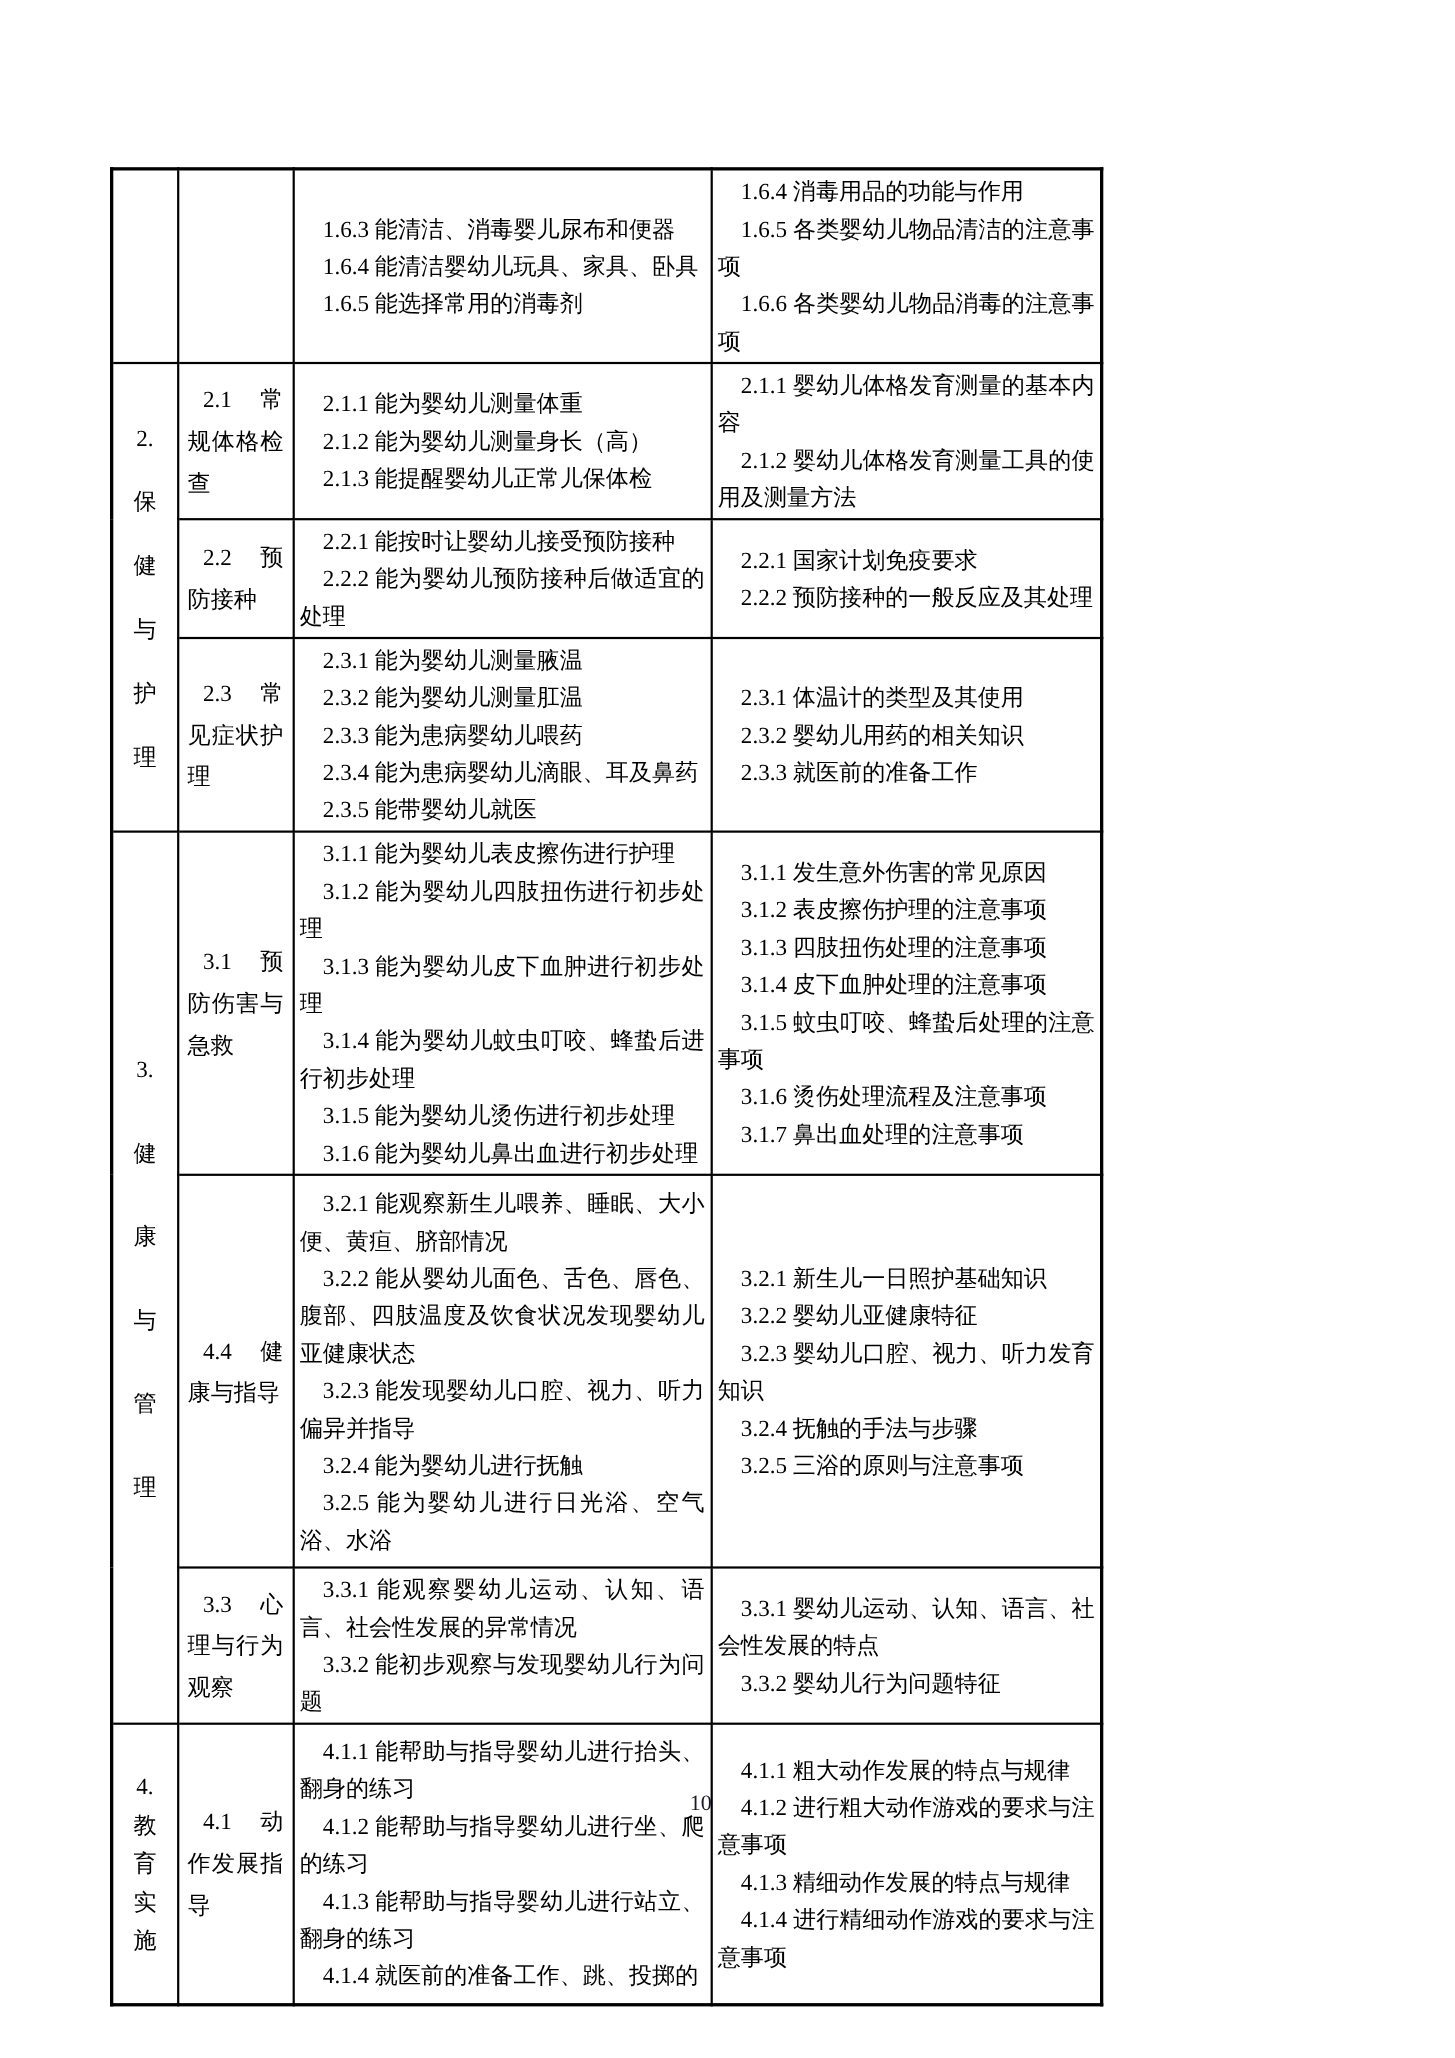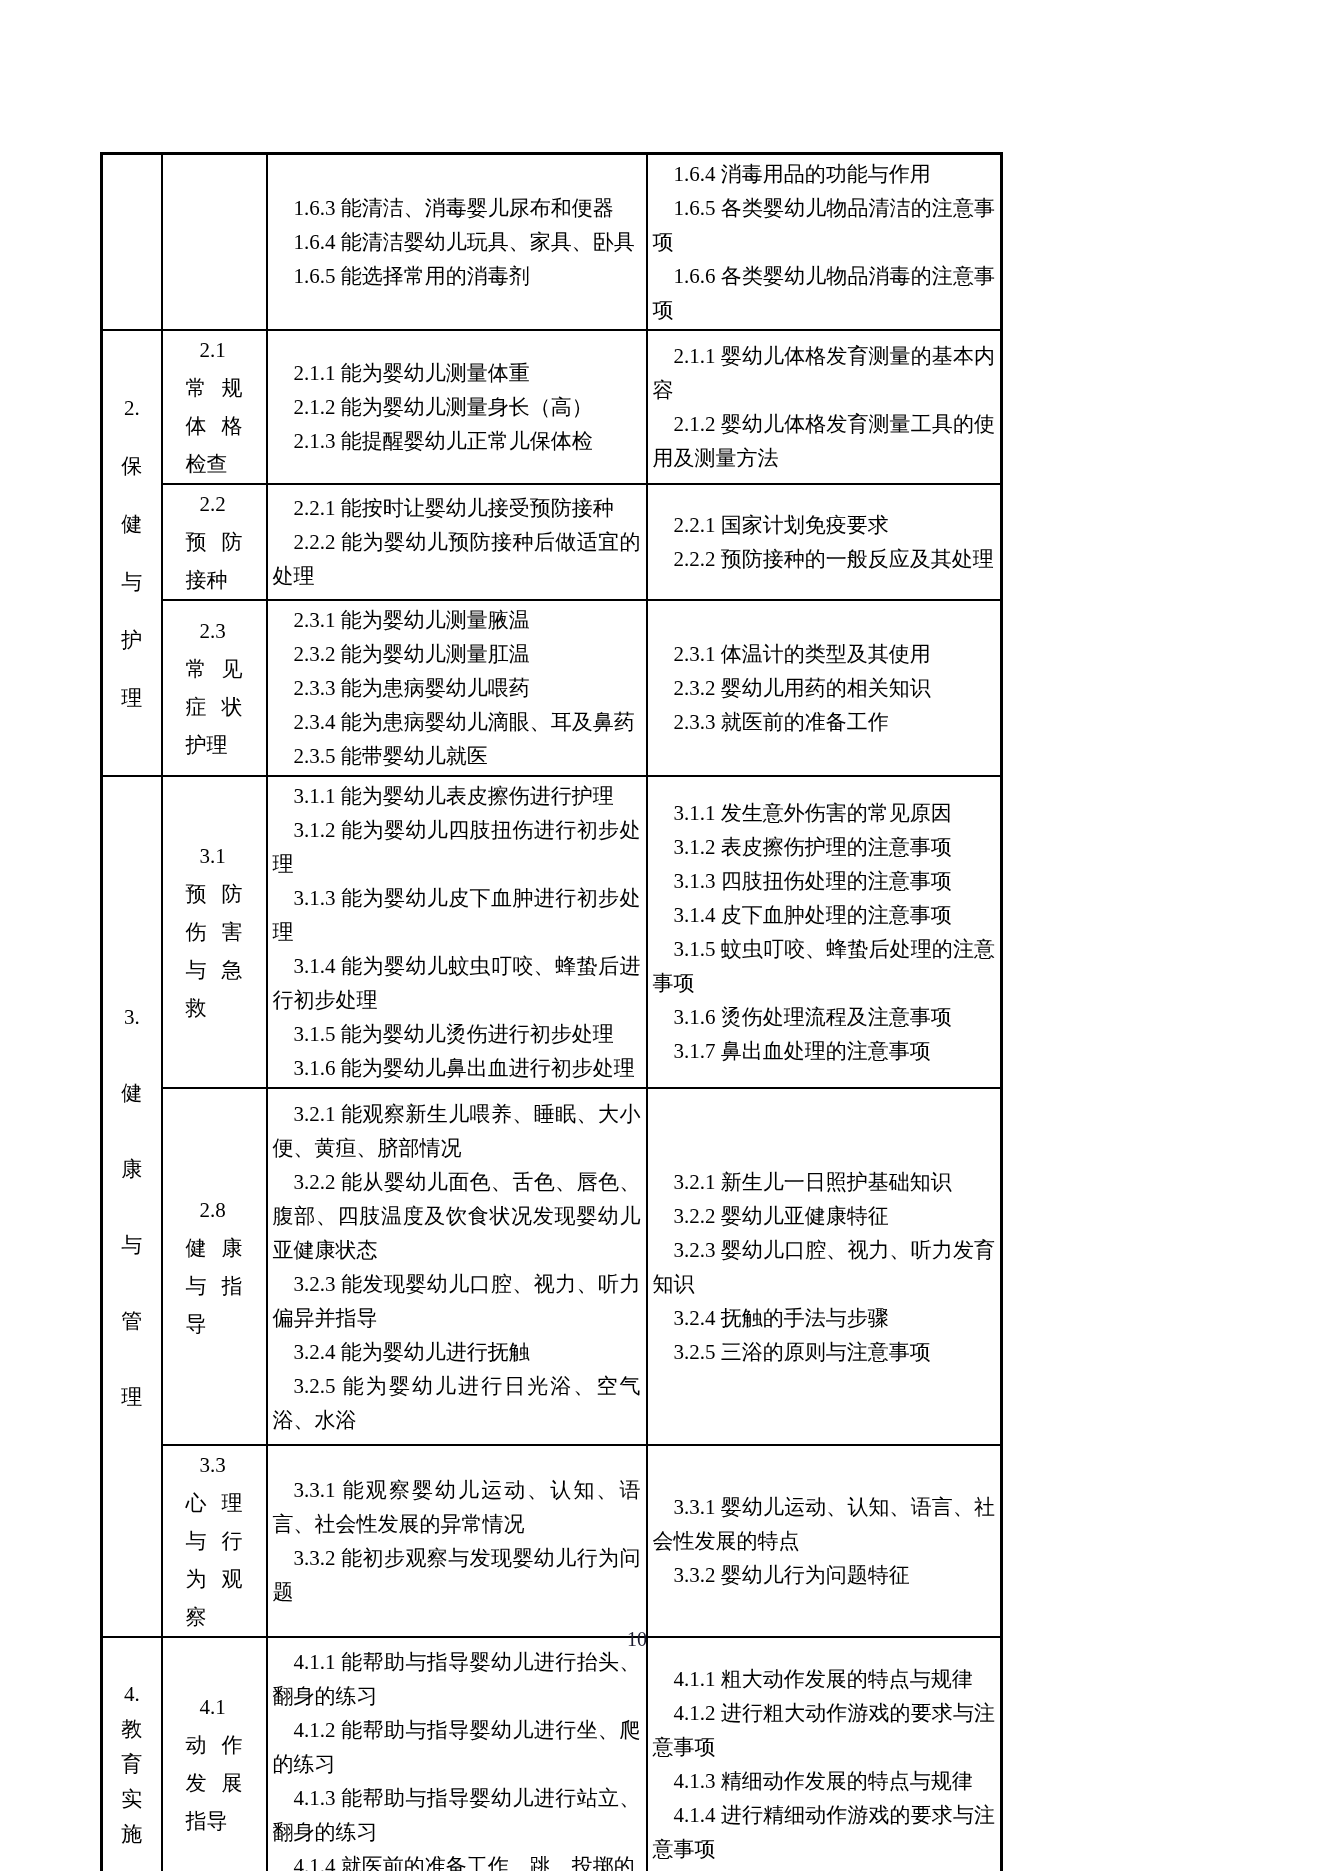--- a/index.html
+++ b/index.html
@@ -28,21 +28,21 @@
 
   .vchars{display:flex;flex-direction:column;align-items:center;justify-content:center;
           font-size:21px;}
   .vchars span{display:block;}
   .vh-s2 span{line-height:58px;}
   .vh-s3 span{line-height:76px;}
   .vh-s4 span{line-height:35px;}
 
   .sublabel{
     font-size:21px;line-height:38px;
-    padding:0 23px;
+    padding:0 8px;
     text-align:justify;
     text-indent:14px;
     word-break:break-all;
   }
   .items{padding:2px 5px;}
   p.item{
     margin:0;
     font-size:21px;
     line-height:34px;
     text-indent:21px;
@@ -200,21 +200,21 @@
           <p class="item">3.1.4 皮下血肿处理的注意事项</p>
           <p class="item">3.1.5 蚊虫叮咬、蜂蛰后处理的注意事项</p>
           <p class="item">3.1.6 烫伤处理流程及注意事项</p>
           <p class="item">3.1.7 鼻出血处理的注意事项</p>
         </div>
       </td>
     </tr>
 
     <tr class="h-r32">
       <td class="c-label">
-        <div class="sublabel">2.8 健康与指导</div>
+        <div class="sublabel">4.4 健康与指导</div>
       </td>
       <td class="c-skill">
         <div class="items">
           <p class="item">3.2.1 能观察新生儿喂养、睡眠、大小便、黄疸、脐部情况</p>
           <p class="item">3.2.2 能从婴幼儿面色、舌色、唇色、腹部、四肢温度及饮食状况发现婴幼儿亚健康状态</p>
           <p class="item">3.2.3 能发现婴幼儿口腔、视力、听力偏异并指导</p>
           <p class="item">3.2.4 能为婴幼儿进行抚触</p>
           <p class="item">3.2.5 能为婴幼儿进行日光浴、空气浴、水浴</p>
         </div>
       </td>

